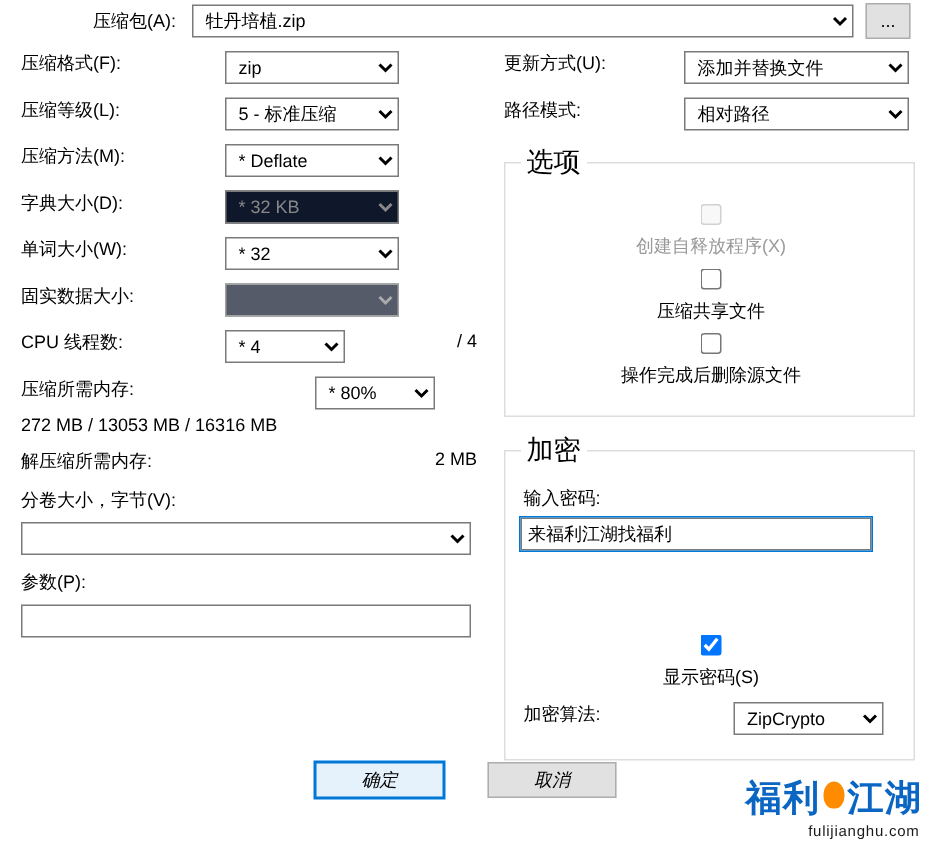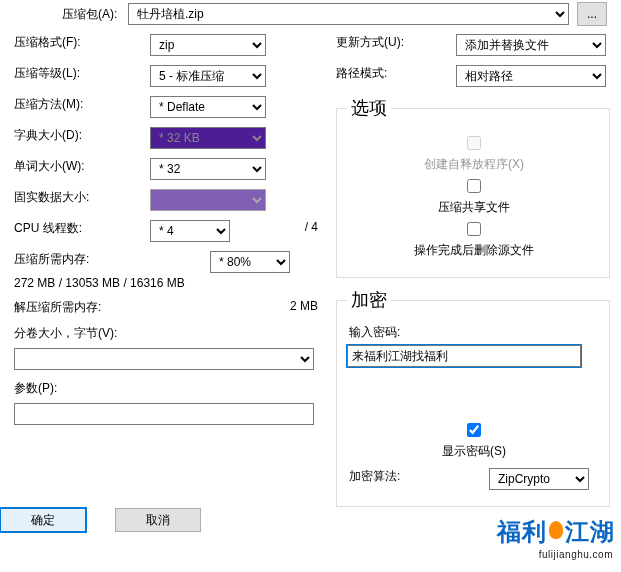--- a/index.html
+++ b/index.html
@@ -20,21 +20,21 @@
   font: inherit;
   border: 1px solid #7a7a7a;
   background: #fff;
   height: 22px;
   padding: 0 4px;
 }
 select { padding-right: 16px; }
 .sel-mid { width: 116px; }
 .sel-sm { width: 80px; }
 .sel-right { width: 150px; }
-.disabled-sel { color: #888; background: #4c1d95; }
+.disabled-sel { color: #888; background: #0f172a; }
 .top-row { display: flex; align-items: center; padding: 2px 14px 8px 14px; gap: 8px; }
 .top-label { width: 58px; margin-left: 48px; }
 .top-select { flex: 1; height: 22px; }
 .browse-btn {
   width: 30px; height: 24px;
   border: 1px solid #adadad; background: #e1e1e1;
   text-align: center; line-height: 22px; cursor: pointer;
 }
 .cols { display: flex; }
 .col-left { width: 330px; }
@@ -48,21 +48,21 @@
 .cb-row { display: flex; align-items: center; gap: 6px; margin: 6px 0 6px 2px; flex-direction: column; }
 .cb-row input[type="checkbox"] { width: 14px; height: 14px; }
 .cb-disabled { color: #999; }
 .val-right { margin-left: auto; padding-right: 12px; }
 .params-input { width: 300px; margin: 4px 0 0 14px; height: 22px; }
 .split-input { width: 300px; margin: 4px 0 0 14px; height: 22px; }
 .pw-input { width: 234px; height: 22px; border: 1px solid #0078d7; outline: 1px solid #0078d7; }
 .btn-bar {
   position: absolute;
   bottom: 40px; left: 0; right: 0;
-  display: flex; gap: 29px;
+  display: flex; justify-content: center; gap: 29px; font-style: italic;
 }
 .btn {
   width: 86px; height: 24px;
   border: 1px solid #adadad;
   background: #e1e1e1;
   display: flex; align-items: center; justify-content: center;
   cursor: pointer;
 }
 .btn-primary { border: 1px solid #0078d7; outline: 1px solid #0078d7; background: #e5f1fb; }
 .watermark {

